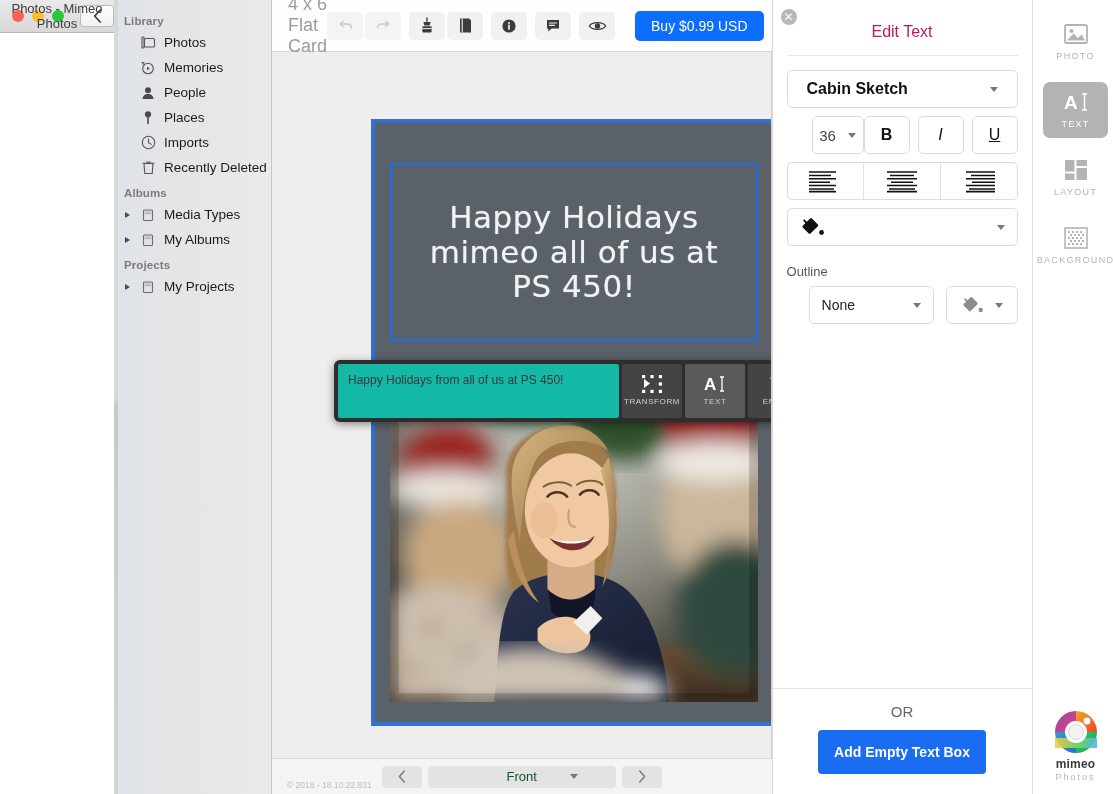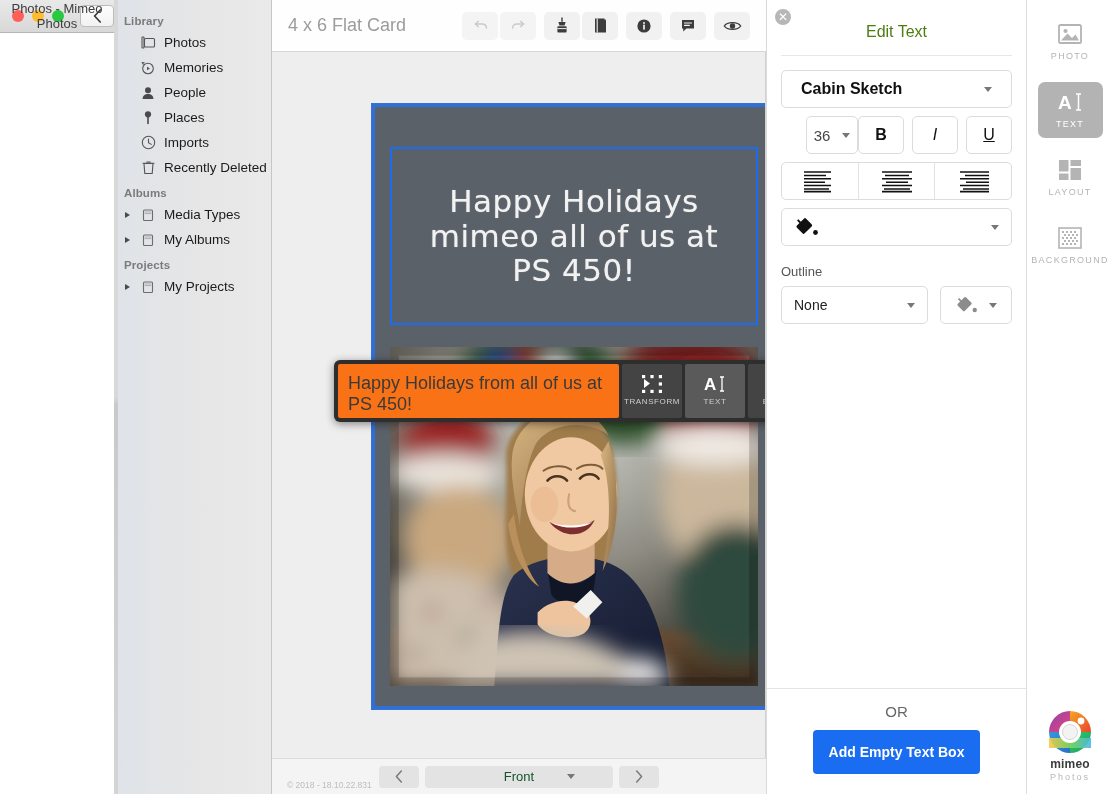--- a/index.html
+++ b/index.html
@@ -86,21 +86,21 @@
     background: #0d6efd; color: #fff; font-size: 14px;
     display: flex; align-items: center; justify-content: center; white-space: nowrap;
   }
 
   
   .canvas-wrap {
     flex: 1; background: #eeeeee; position: relative; overflow: hidden;
     border-right: 1px solid #d2d2d2;
   }
   .card {
-    position: absolute; left: 100px; top: 52px;
+    position: absolute; left: 100px; top: 68px;
     width: 404px; height: 605px;
     background: #5b6169;
     border: 3px solid #2f6fd8;
     outline: 1px solid #3b72cf;
   }
   .card-textbox {
     position: absolute; left: 15px; top: 40px; right: 15px; height: 178px;
     border: 2px solid #1a6cf0;
     display: flex; flex-direction: column; align-items: center; justify-content: center;
     padding: 4px 6px;
@@ -120,22 +120,22 @@
 
   
   .edit-pop {
     position: absolute; left: 62px; top: 308px;
     width: 478px; height: 62px;
     background: #2e2e2e; border-radius: 6px;
     box-shadow: 0 2px 8px rgba(0,0,0,.45);
     display: flex; padding: 4px; gap: 3px;
   }
   .edit-field {
-    flex: 1; background: #f97316; border-radius: 2px;
-    font-size: 18px; color: #3a3a3a;
+    flex: 1; background: #14b8a6; border-radius: 2px;
+    font-size: 12px; color: #3a3a3a;
     padding: 9px 10px 0 10px;
     overflow: hidden;
   }
   .pop-btn {
     width: 60px; background: #5a5a5a; border-radius: 2px;
     display: flex; flex-direction: column; align-items: center; justify-content: center;
     color: #fff; gap: 3px; padding-bottom: 2px;
   }
   .pop-btn .lbl { font-size: 8px; letter-spacing: .6px; color: #cfcfcf; }
   .pop-btn.plain { background: #444; }
@@ -173,21 +173,21 @@
     border-left: 1px solid #d9d9d9;
     display: flex; flex-direction: column; position: relative;
   }
   .close-x {
     position: absolute; left: 8px; top: 9px; width: 16px; height: 16px;
     border-radius: 50%; background: #b7b7b7; color: #fff;
     display: flex; align-items: center; justify-content: center;
     font-size: 12px; line-height: 1;
   }
   .panel-title {
-    text-align: center; font-size: 16px; color: #4d7c0f;
+    text-align: center; font-size: 16px; color: #be185d;
     padding: 23px 0 14px 0; border-bottom: 1px solid #e7e7e7;
     margin: 0 14px;
   }
   .panel-body { padding: 14px; flex: 1; }
   .ctl {
     border: 1px solid #dcdcdc; border-radius: 5px; background: #fff;
     height: 38px; display: flex; align-items: center;
   }
   .font-select {
     width: 100%; padding: 0 19px; justify-content: space-between;
@@ -195,21 +195,21 @@
   }
   .row2 { display: flex; gap: 0; margin-bottom: 8px; padding-left: 25px; }
   .size-select { width: 74px; justify-content: center; gap: 12px; font-size: 15px; color: #444; }
   .bold-grp { display: flex; gap: 8px; flex: 1; justify-content: flex-end; }
   .bold-btn { width: 46px; justify-content: center; font-size: 16px; color: #111; }
   .align-row { display: flex; margin-bottom: 8px; border: 1px solid #dcdcdc; border-radius: 5px; overflow: hidden; }
   .align-btn { flex: 1; height: 36px; display: flex; align-items: center; justify-content: center; border-right: 1px solid #e2e2e2; }
   .align-btn:last-child { border-right: none; }
   .fill-select { width: 100%; padding: 0 12px; justify-content: space-between; }
   .outline-label { font-size: 13px; color: #555; margin: 18px 0 7px 0; }
-  .outline-row { display: flex; gap: 12px; }
+  .outline-row { display: flex; gap: 12px; margin-left: 22px; }
   .outline-select { flex: 1; padding: 0 12px; justify-content: space-between; font-size: 14px; color: #222; }
   .outline-color { width: 72px; justify-content: center; gap: 10px; }
   .panel-footer {
     border-top: 1px solid #e4e4e4; padding: 14px 0 20px 0; text-align: center;
   }
   .or-label { font-size: 15px; color: #666; margin-bottom: 10px; }
   .add-btn {
     display: inline-flex; align-items: center; justify-content: center;
     background: #1a6cf0; color: #fff; font-size: 14px; font-weight: 600;
     height: 44px; padding: 0 16px; border-radius: 4px;
@@ -433,20 +433,21 @@
 
         <div class="tb-group">
           <div class="tb-btn">
             <svg width="19" height="14" viewBox="0 0 19 14">
               <path d="M1.3 7 C4 2.6 15 2.6 17.7 7 C15 11.4 4 11.4 1.3 7 Z" fill="none" stroke="#3c3c3c" stroke-width="1.3"></path>
               <circle cx="9.5" cy="7" r="2.7" fill="#3c3c3c"></circle>
             </svg>
           </div>
         </div>
 
+        <div class="buy">Buy $0.99 USD</div>
       </div>
 
       <div class="canvas-wrap">
 
         <div class="card">
 
           <div class="card-textbox">
             <div class="card-text">Happy Holidays</div>
             <div class="card-text">mimeo all of us at</div>
             <div class="card-text">PS 450!</div>

